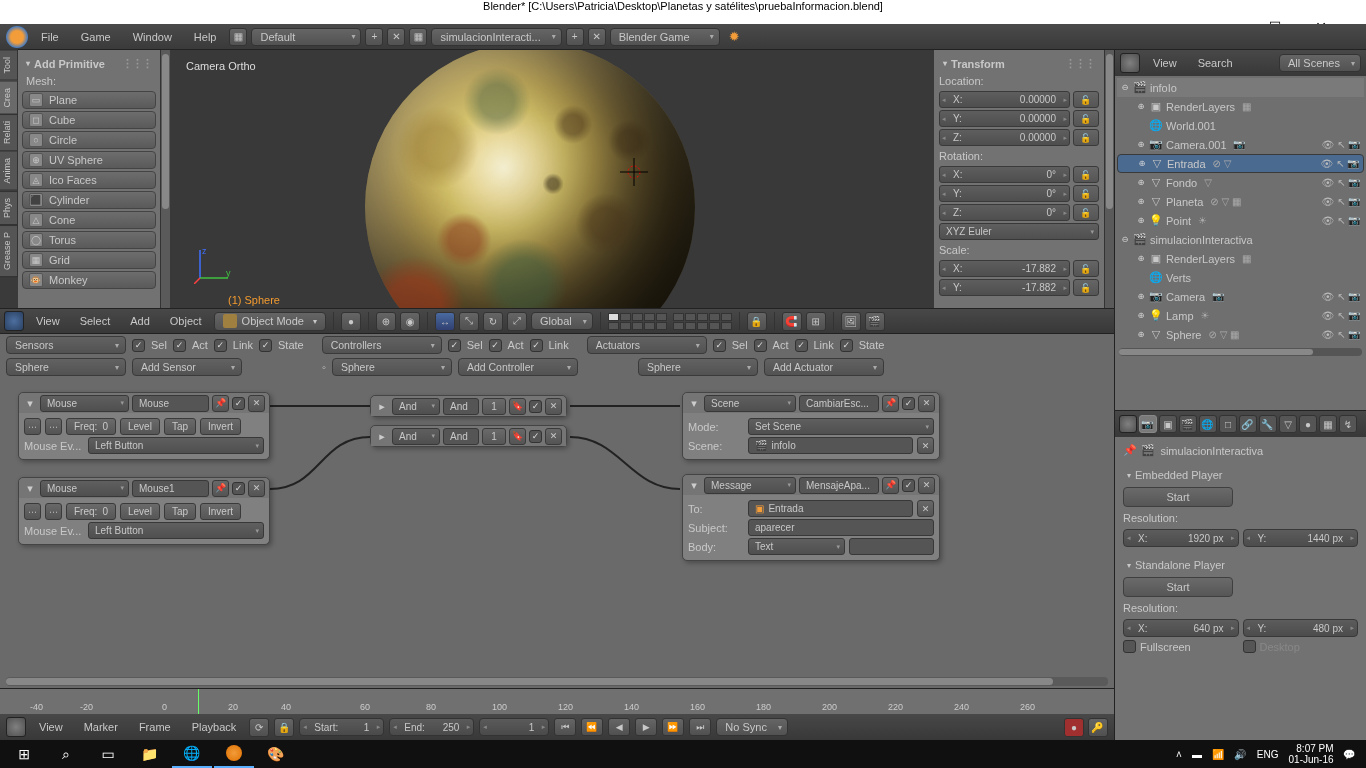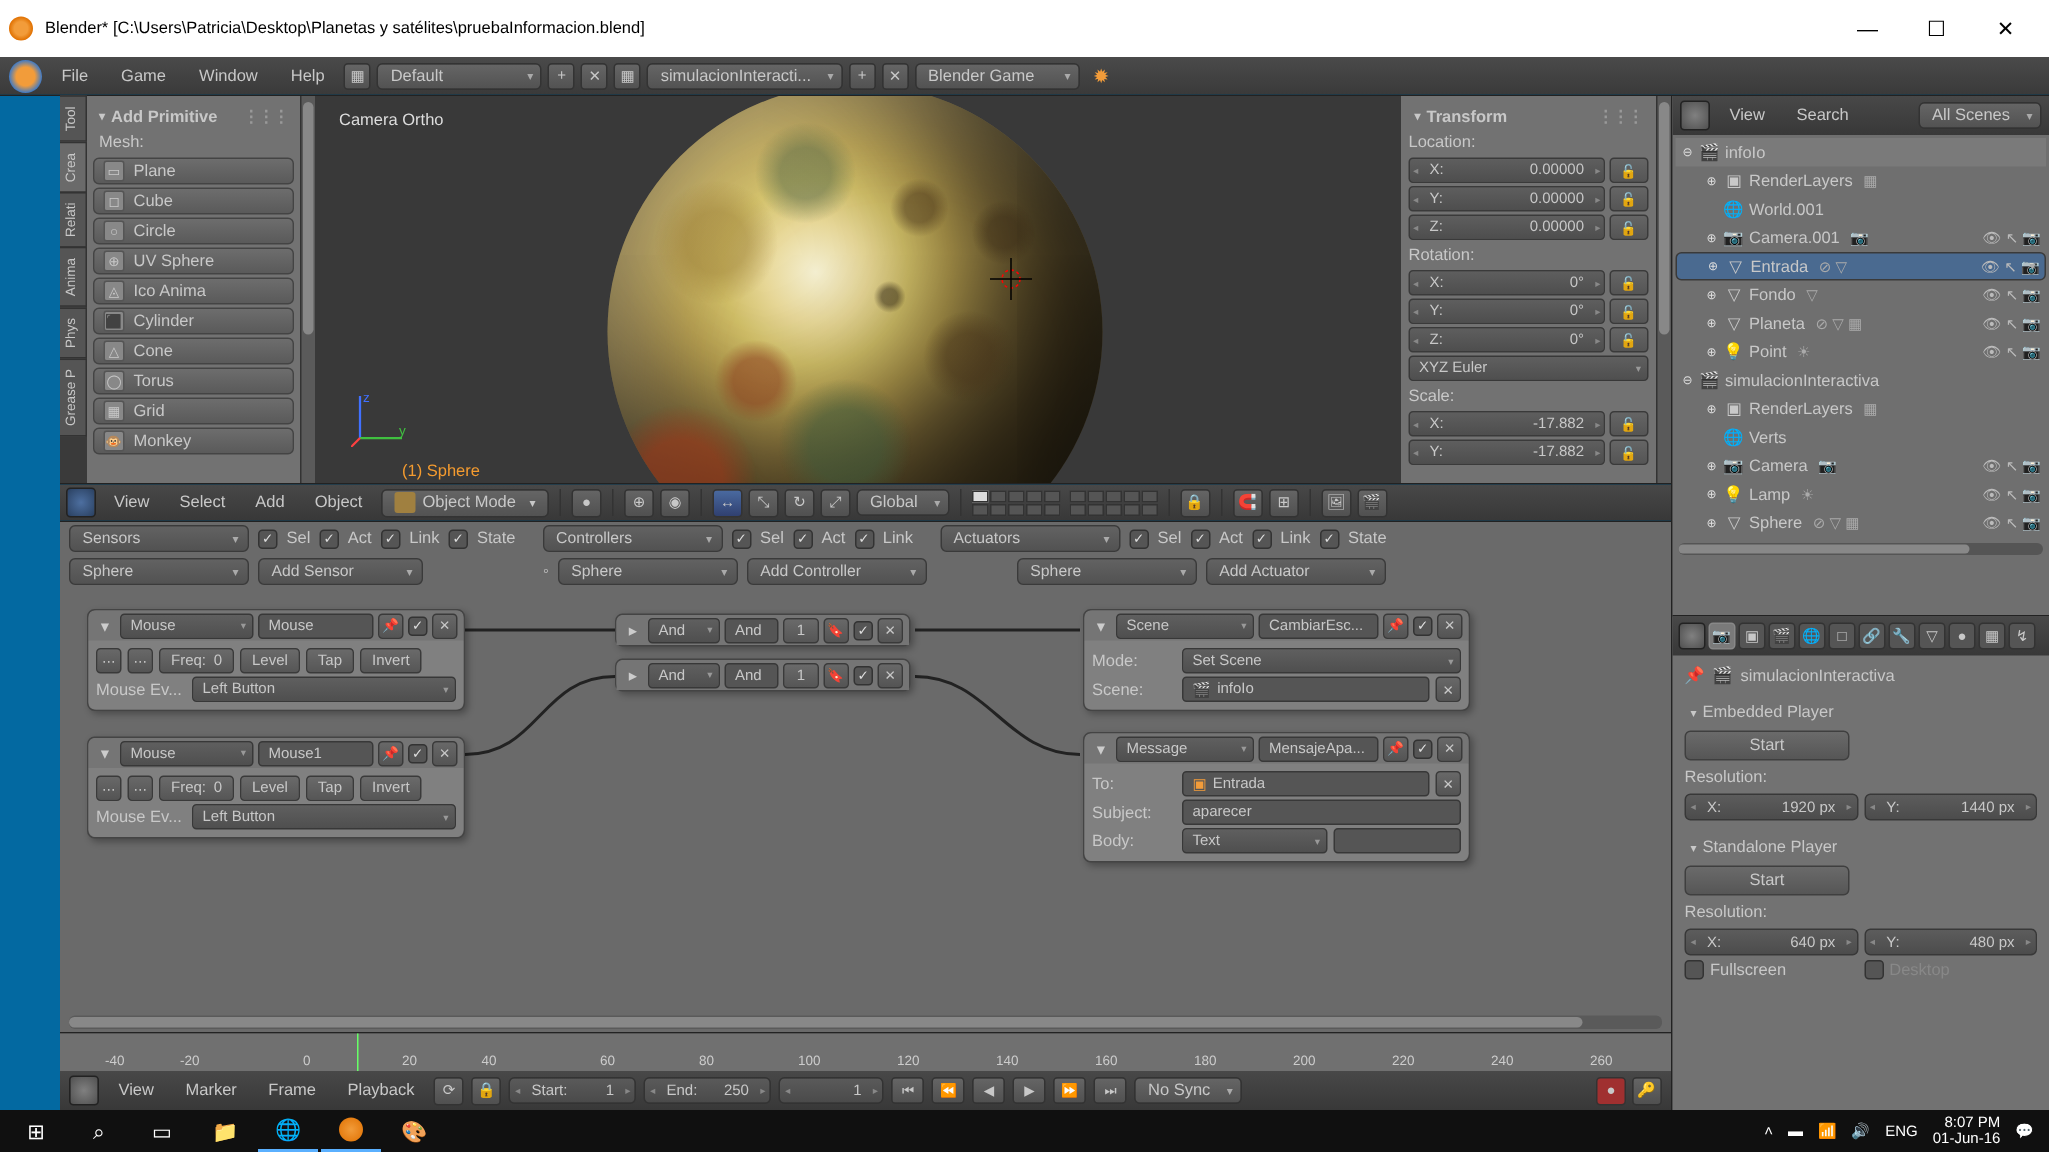--- a/index.html
+++ b/index.html
@@ -1,31 +1,31 @@
 <!DOCTYPE html>
 <html><head>
 <meta charset="utf-8">
 <style>
 * { margin:0; padding:0; box-sizing:border-box; font-family:"Segoe UI",Arial,sans-serif; }
 body { width:1366px; height:768px; background:#404040; overflow:hidden; font-size:11px; color:#c8c8c8; }
 .window { width:1366px; height:740px; background:#fff; display:flex; flex-direction:column; }
-.titlebar { height:38px; background:#fff; display:flex; align-items:center; padding:0 6px; color:#000; }
+.titlebar { height:24px; background:#fff; display:flex; align-items:center; padding:0 22px; color:#000;flex-direction:column; }
 .titlebar-icon { width:16px; height:16px; background:radial-gradient(circle,#f29c3a 40%,#e07000 70%); border-radius:50%; margin-right:8px; }
 .titlebar-btns { margin-left:auto; display:flex; }
 .tbtn { width:46px; height:30px; display:flex; align-items:center; justify-content:center; font-size:14px; }
 .app { flex:1; background:#0369a1; display:flex; flex-direction:column; }
 .infobar { height:26px; background:linear-gradient(#4a4a4a,#3a3a3a); display:flex; align-items:center; padding:0 6px; gap:4px; border-bottom:1px solid #222; }
 .blender-logo { width:22px; height:22px; background:radial-gradient(circle,#f29c3a 40%,#427bc4 70%); border-radius:50%; }
 .menu-item { padding:3px 9px; cursor:pointer; }
 .drop { background:linear-gradient(#656565,#525252); border:1px solid #333; border-radius:4px; padding:2px 20px 2px 8px; position:relative; height:18px; display:flex; align-items:center; min-width:0; }
 .drop::after { content:"▾"; position:absolute; right:5px; font-size:8px; color:#aaa; }
 .ibtn { width:18px; height:18px; background:linear-gradient(#656565,#525252); border:1px solid #333; border-radius:3px; display:flex; align-items:center; justify-content:center; font-size:10px; }
 .stats { margin-left:8px; font-size:10.5px; color:#bbb; white-space:nowrap; }
 .body { flex:1; display:flex; min-height:0; }
-.main-col { flex:1; display:flex; flex-direction:column; min-width:0;margin-left:40px; }
+.main-col { flex:1; display:flex; flex-direction:column; min-width:0; }
 .side-col { width:252px; background:#404040; border-left:1px solid #222; display:flex; flex-direction:column; }
 
 .top-row { height:258px; display:flex; }
 .toolshelf { display:flex; }
 .tabs-vert { width:18px; background:#3a3a3a; display:flex; flex-direction:column; }
 .vtab { writing-mode:vertical-rl; transform:rotate(180deg); padding:6px 2px; font-size:9px; background:#555; border:1px solid #333; border-right:none; text-align:center; }
 .vtab.active { background:#6a6a6a; }
 .tools-panel { width:142px; background:#727272; padding:4px; overflow:hidden; }
 .panel-hdr { background:#727272; padding:3px 4px; font-weight:bold; display:flex; align-items:center; gap:4px; font-size:11px; }
 .panel-hdr::before { content:"▾"; font-size:8px; }
@@ -216,21 +216,21 @@
                   <div class="prim-btn">
                     <span class="prim-icon">○</span>
                     <span>Circle</span>
                   </div>
                   <div class="prim-btn">
                     <span class="prim-icon">⊕</span>
                     <span>UV Sphere</span>
                   </div>
                   <div class="prim-btn">
                     <span class="prim-icon">◬</span>
-                    <span>Ico Anima</span>
+                    <span>Ico Faces</span>
                   </div>
                   <div class="prim-btn">
                     <span class="prim-icon">⬛</span>
                     <span>Cylinder</span>
                   </div>
                   <div class="prim-btn">
                     <span class="prim-icon">△</span>
                     <span>Cone</span>
                   </div>
                   <div class="prim-btn">

